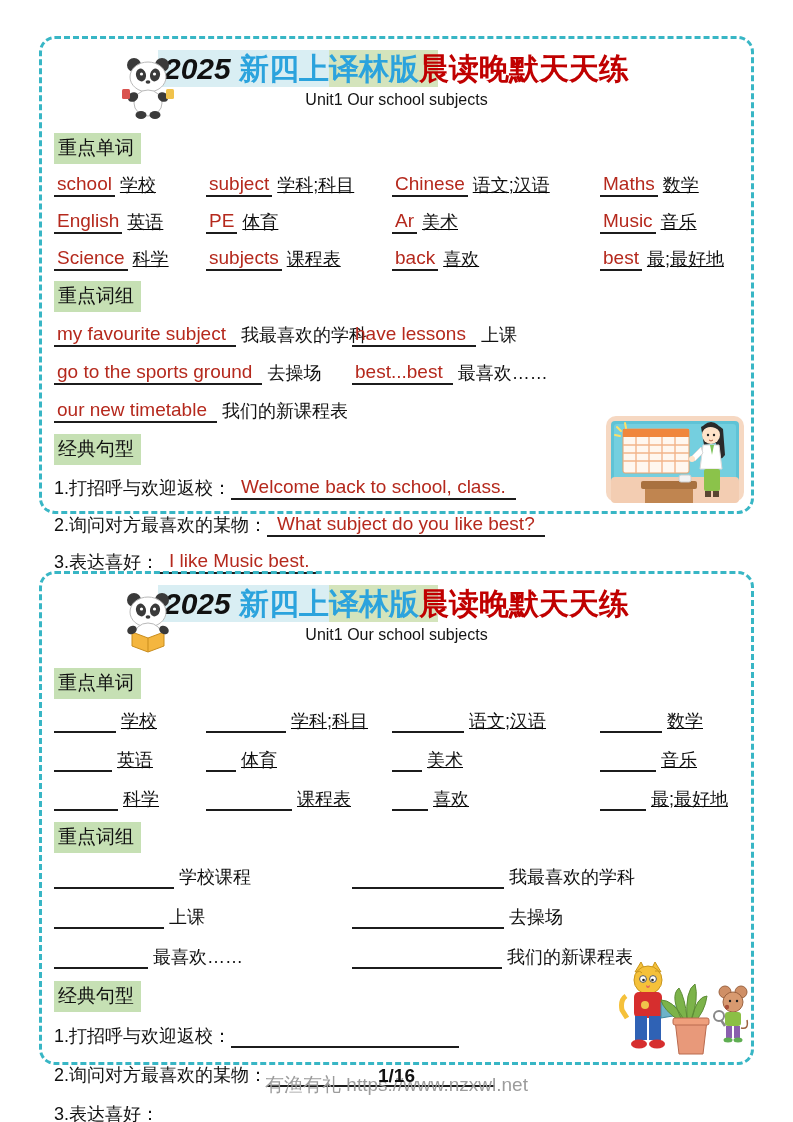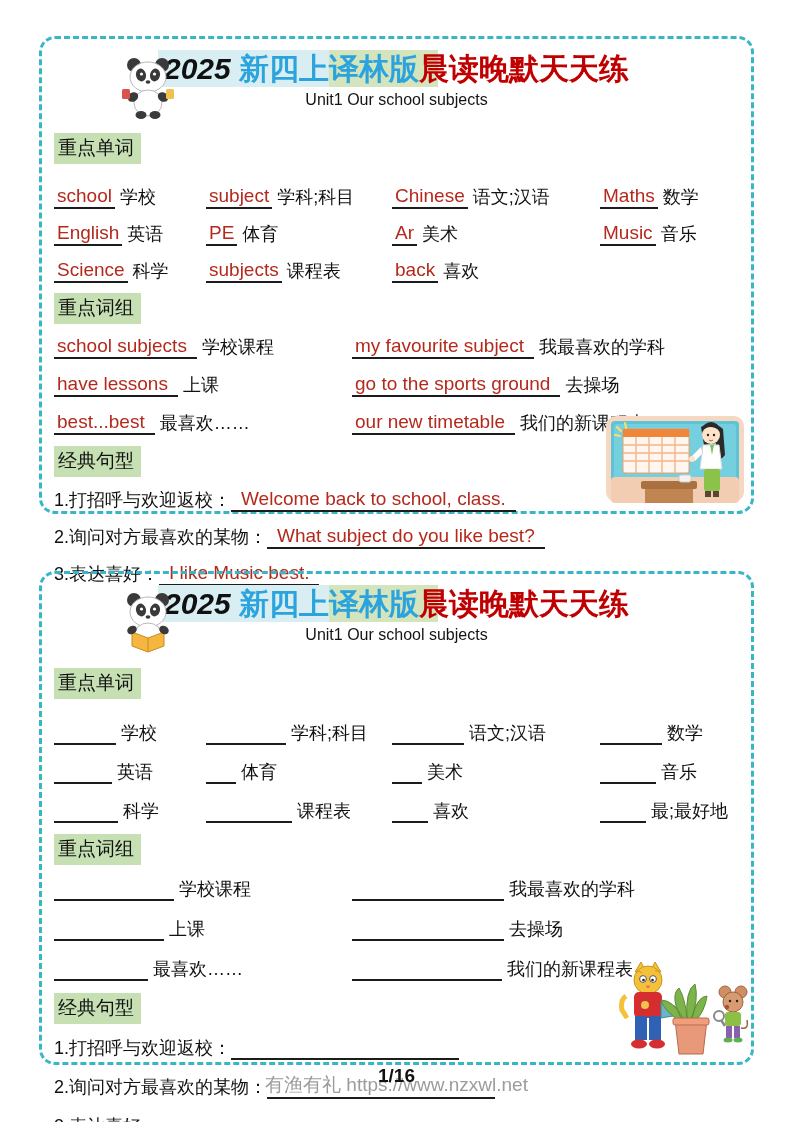--- a/index.html
+++ b/index.html
@@ -22,21 +22,21 @@
   .t-name  { color:#c00000; padding:2px 6px 2px 0;
              background:linear-gradient(to right,#d4e4bc 0 9%,transparent 9%); }
   .subtitle { font-size:16px; font-weight:normal; color:#141414; margin-top:1px; }
 
   
   .seclabel { display:inline-block; background:#c6e0b4; color:#111;
     font-size:19px; font-weight:normal; padding:2px 7px 3px 4px; margin:4px 0 2px 0; }
 
   
   .wgrid { display:grid; grid-template-columns:152px 186px 208px 1fr;
-    margin-top:12px; }
+    margin-top:0;text-decoration:underline; }
   .wi { white-space:nowrap; padding:7px 0 6px 0; }
   .en { display:inline-block; color:#b5291d; font-size:19px;
     border-bottom:2px solid #1c1c1c; padding:0 3px 1px 3px; line-height:21px;
     vertical-align:bottom; min-height:22px; }
   .cn { font-size:18px; color:#111; margin-left:5px; }
 
   
   .pgrid { display:grid; grid-template-columns:298px 1fr; margin-top:2px; }
   .pi { white-space:nowrap; padding:7px 0 7px 0; }
   .pi .en { padding-right:10px; }
@@ -120,25 +120,25 @@
       <div class="wi"><span class="en">subject</span><span class="cn">学科;科目</span></div>
       <div class="wi"><span class="en">Chinese</span><span class="cn">语文;汉语</span></div>
       <div class="wi"><span class="en">Maths</span><span class="cn">数学</span></div>
       <div class="wi"><span class="en">English</span><span class="cn">英语</span></div>
       <div class="wi"><span class="en">PE</span><span class="cn">体育</span></div>
       <div class="wi"><span class="en">Ar</span><span class="cn">美术</span></div>
       <div class="wi"><span class="en">Music</span><span class="cn">音乐</span></div>
       <div class="wi"><span class="en">Science</span><span class="cn">科学</span></div>
       <div class="wi"><span class="en">subjects</span><span class="cn">课程表</span></div>
       <div class="wi"><span class="en">back</span><span class="cn">喜欢</span></div>
+      <div class="wi"><span class="en">best</span><span class="cn">最;最好地</span></div>
     </div>
 
     <div class="seclabel">重点词组</div>
     <div class="pgrid">
-      <div class="pi"><span class="en">school subjects</span><span class="cn">学校课程</span></div>
       <div class="pi"><span class="en">my favourite subject</span><span class="cn">我最喜欢的学科</span></div>
       <div class="pi"><span class="en">have lessons</span><span class="cn">上课</span></div>
       <div class="pi"><span class="en">go to the sports ground</span><span class="cn">去操场</span></div>
       <div class="pi"><span class="en">best...best</span><span class="cn">最喜欢……</span></div>
       <div class="pi"><span class="en">our new timetable</span><span class="cn">我们的新课程表</span></div>
     </div>
 
     <div class="seclabel">经典句型</div>
     <div class="slines">
       <div class="sline"><span class="slabel">1.打招呼与欢迎返校：</span><span class="sans">Welcome back to school, class.</span></div>

